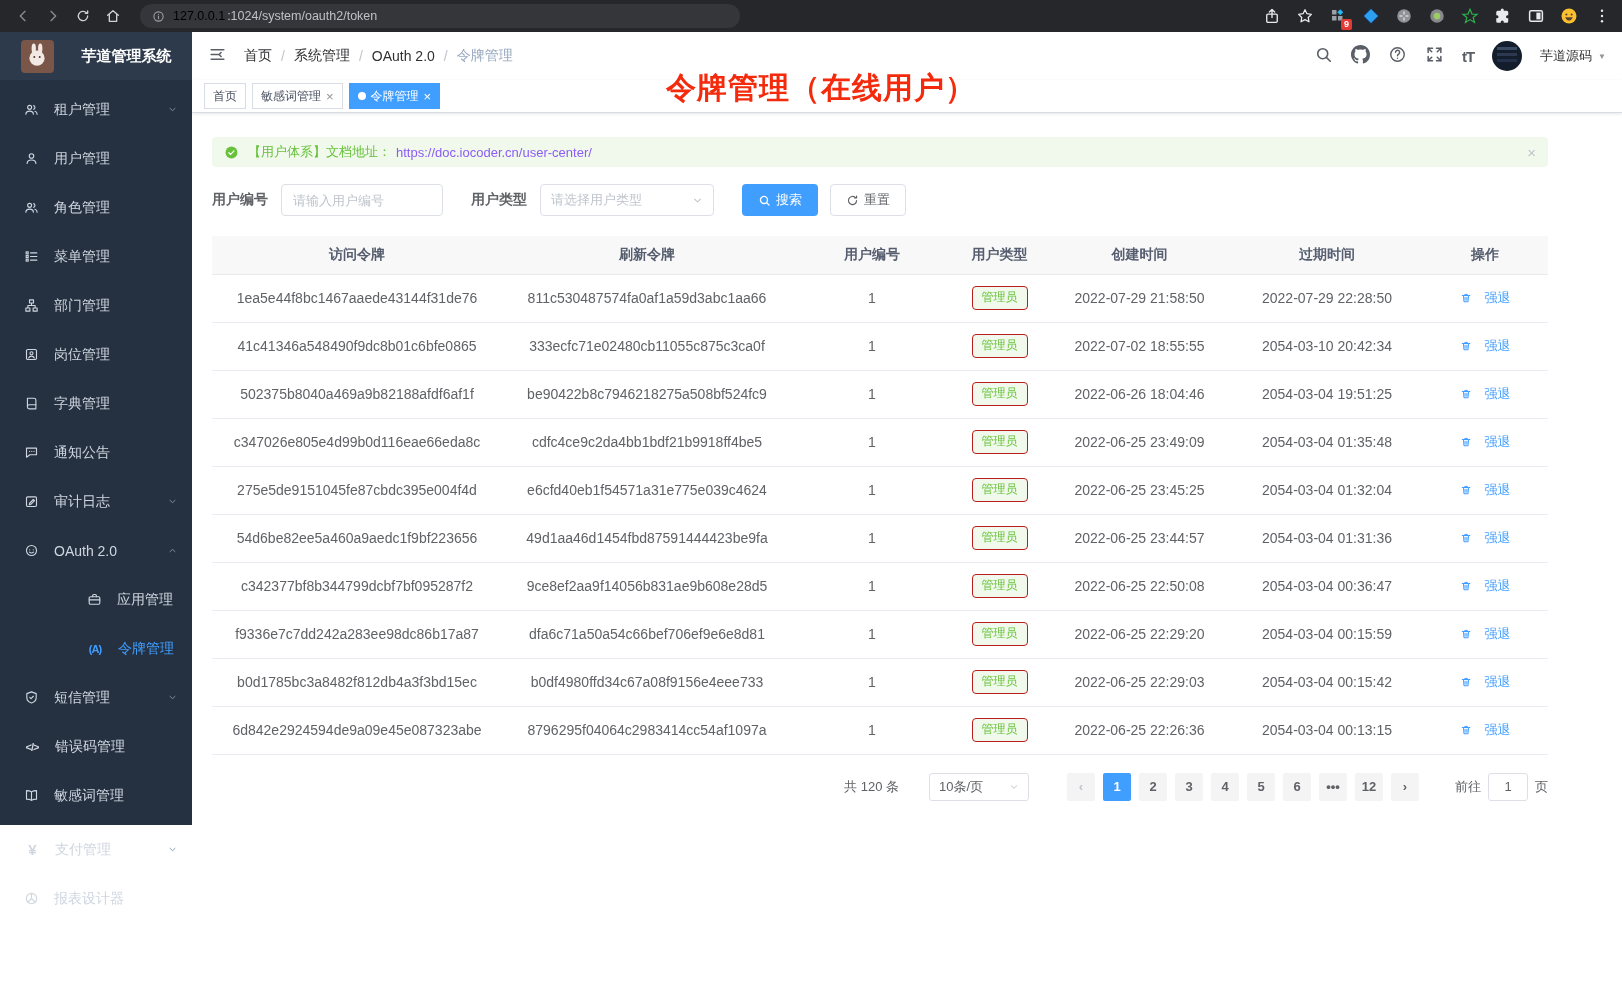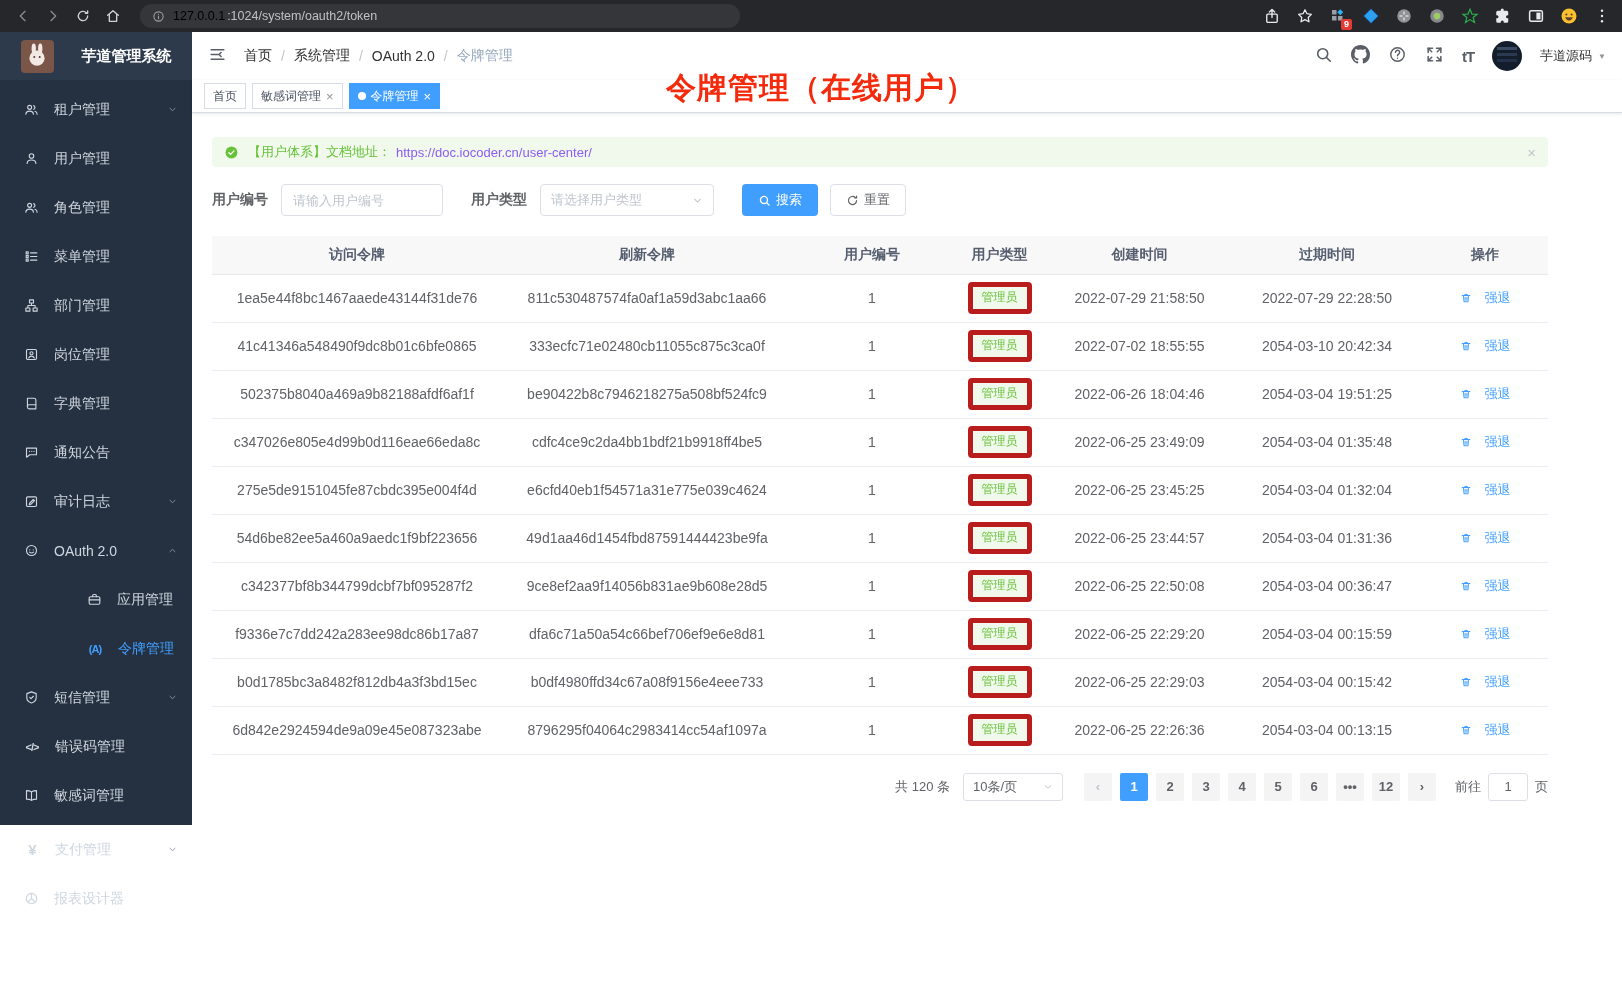--- a/index.html
+++ b/index.html
@@ -79,25 +79,25 @@
   .f-select svg { width:11px; height:11px; color:#c0c4cc; }
   .gap28 { width:28px; }  .gap12 { width:12px; }
   .btn { height:32px; border-radius:4px; display:inline-flex; align-items:center; gap:5px; font-size:13px; padding:0 15px; cursor:pointer; border:1px solid transparent; }
   .btn svg { width:13px; height:13px; }
   .btn-primary { background:#409eff; color:#fff; }
   .btn-plain { background:#fff; border-color:#dcdfe6; color:#606266; }
 
   .tok-table { width:1336px; border-collapse:collapse; table-layout:fixed; margin-top:20px; font-size:14px; }
   .tok-table th { height:38px; background:#f8f8f9; font-weight:700; color:#555d6e; border-bottom:1px solid #e8eaec; text-align:center; }
   .tok-table td { height:48px; text-align:center; border-bottom:1px solid #e9edf3; color:#606266; white-space:nowrap; overflow:hidden; }
-  .badge { display:inline-block; padding:3px 9px; background:#f0f9eb; border:5px solid #b91c1c; color:#67c23a; font-size:12px; border-radius:4px; line-height:1.3; }
+  .badge { display:inline-block; padding:3px 9px; background:#f0f9eb; border:1px solid #b91c1c; color:#67c23a; font-size:12px; border-radius:4px; line-height:1.3; }
   .kick { color:#409eff; font-size:13px; display:inline-flex; align-items:center; gap:13px; cursor:pointer; }
   .kick svg { width:12px; height:12px; }
 
-  .pagebar { width:1336px; display:flex; align-items:center; justify-content:flex-end; gap:9px; margin-top:18px; font-size:13px; color:#606266; }
+  .pagebar { width:1336px; display:flex; align-items:center; justify-content:flex-end; gap:26px; margin-top:18px; font-size:13px; color:#606266; }
   .ptotal { margin-right:4px; }
   .psize { width:100px; height:28px; border:1px solid #dcdfe6; border-radius:3px; display:flex; align-items:center; justify-content:space-between; padding:0 9px; cursor:pointer; background:#fff; }
   .psize svg { width:10px; height:10px; color:#c0c4cc; }
   .pgroup { display:flex; align-items:center; gap:8px; margin-left:12px; }
   .pbtn { min-width:28px; height:28px; padding:0 4px; border-radius:2px; background:#f4f4f5; display:flex; align-items:center; justify-content:center; font-weight:700; color:#606266; cursor:pointer; }
   .pbtn.disabled { color:#c0c4cc; }
   .pbtn.active { background:#409eff; color:#fff; }
   .goto { display:flex; align-items:center; gap:7px; margin-left:10px; }
   .goto-input { width:40px; height:28px; border:1px solid #dcdfe6; border-radius:3px; text-align:center; font-size:13px; color:#606266; outline:none; }
 </style>

